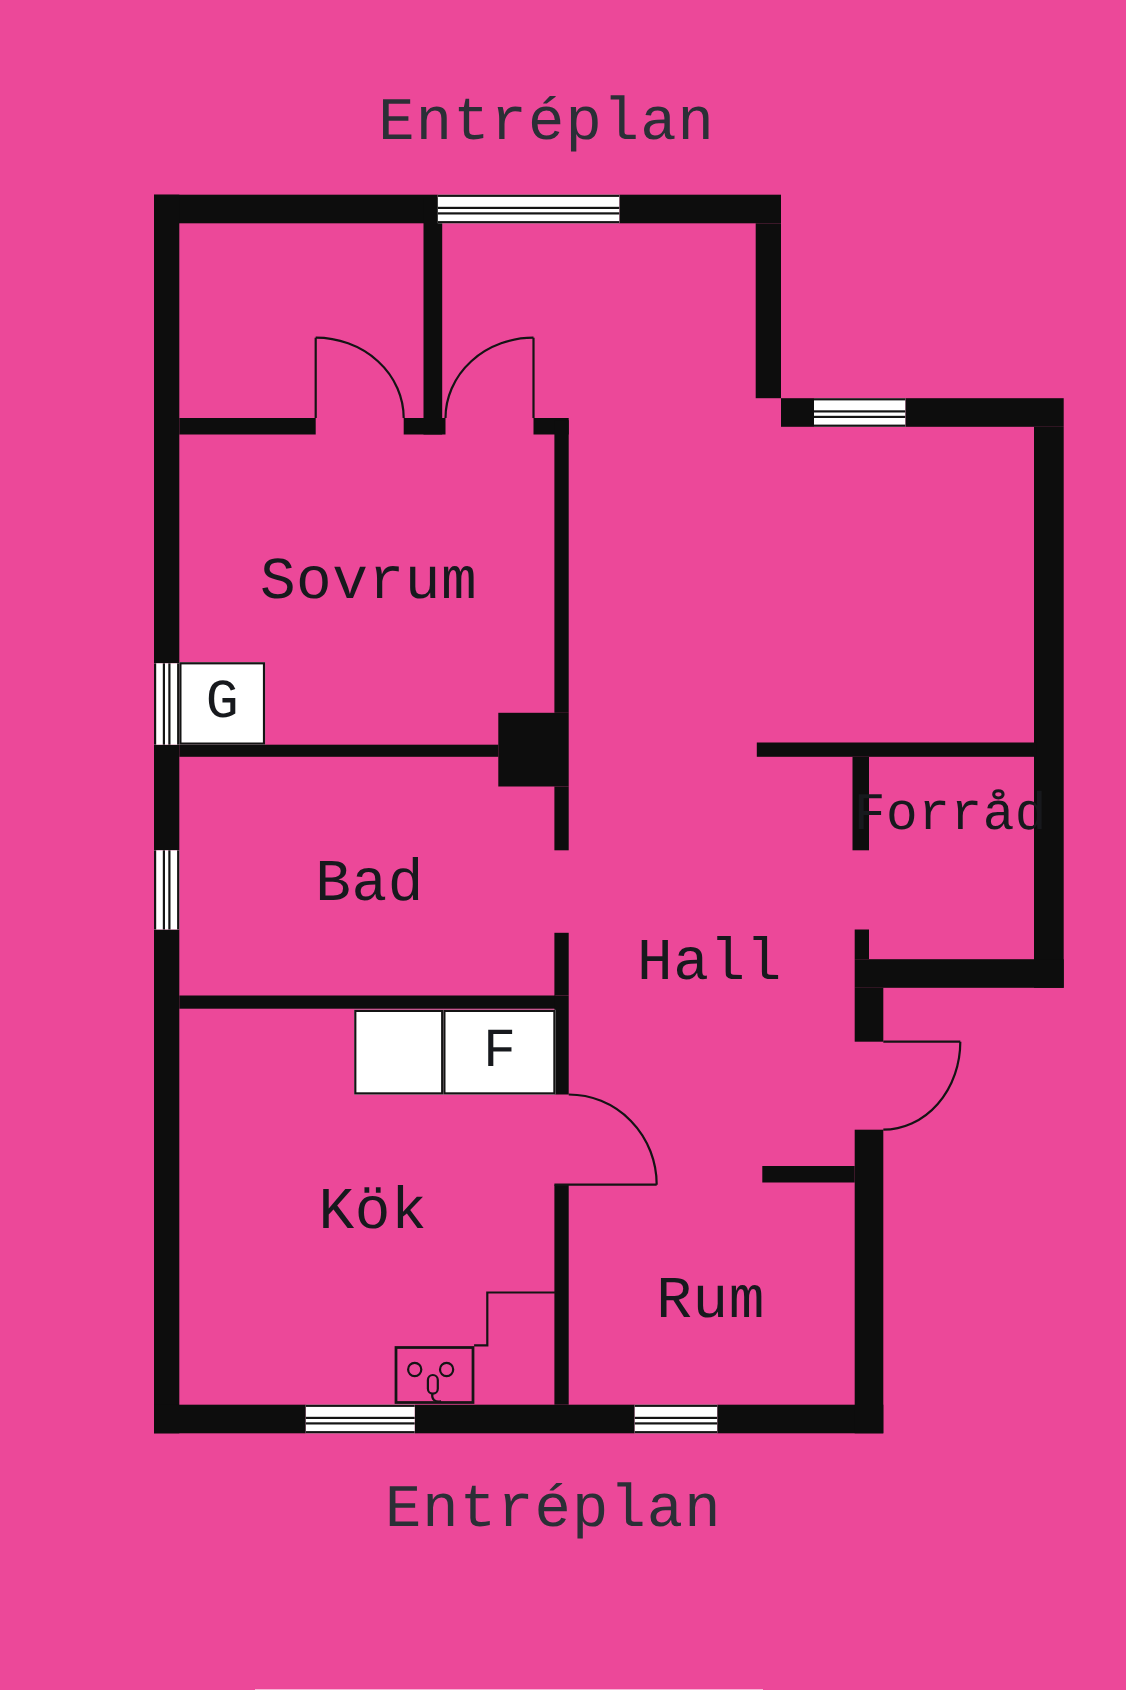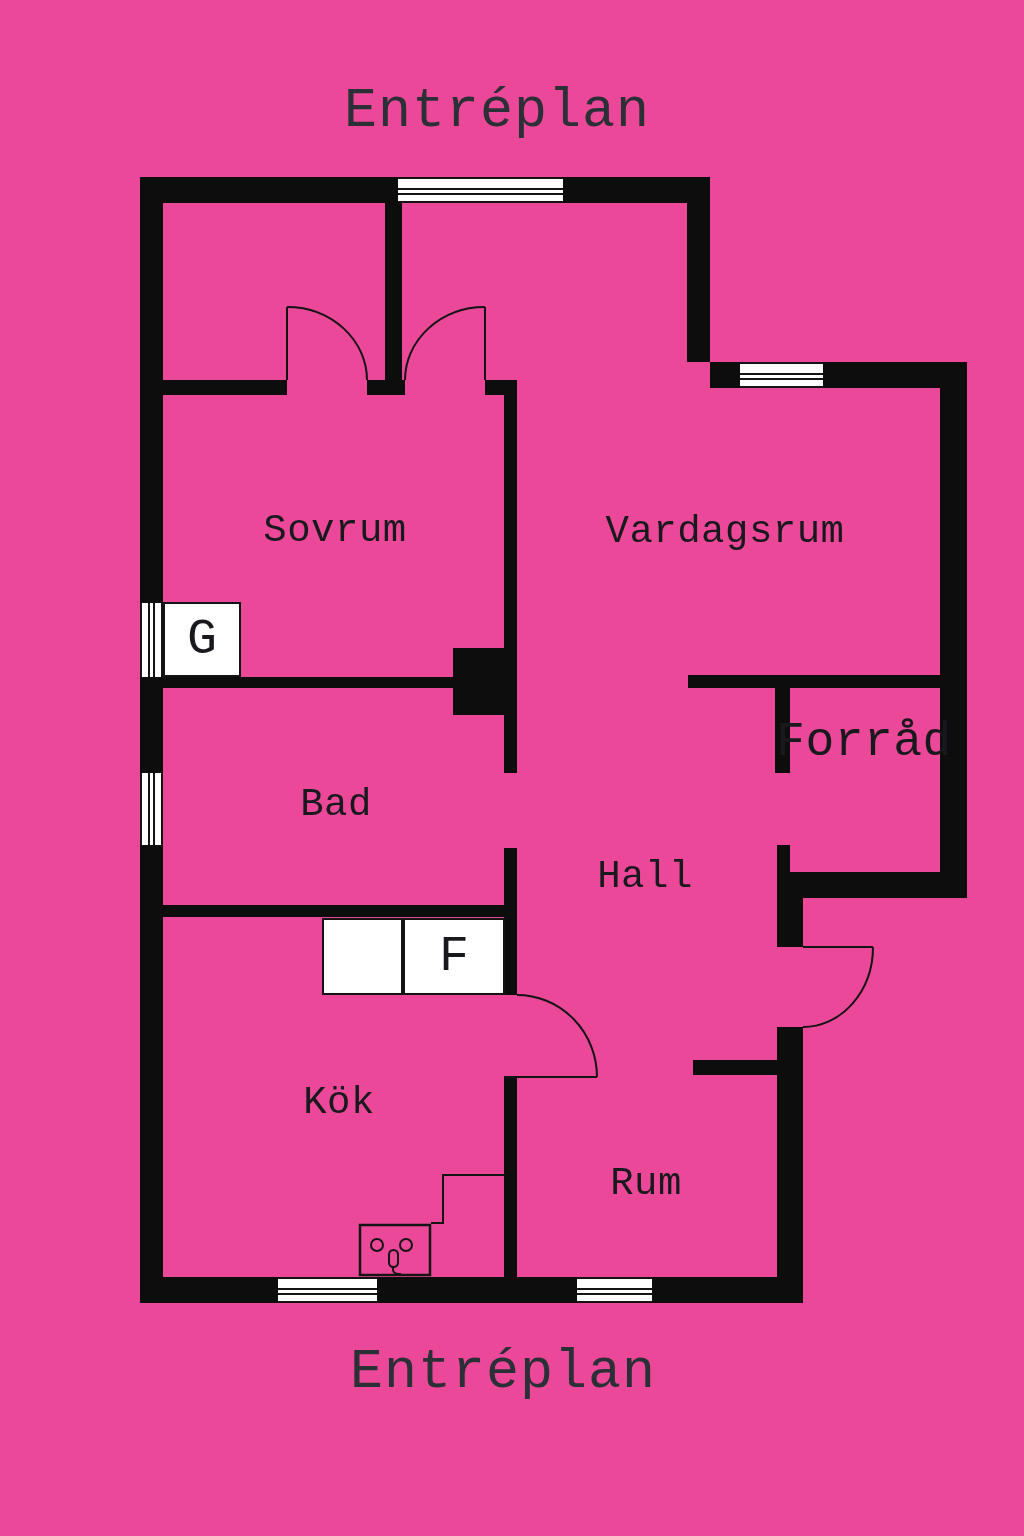--- a/index.html
+++ b/index.html
@@ -16,21 +16,21 @@
   .win-v i{position:absolute;top:0;bottom:0;width:2px;background:#141414;}
   .win-v i.l1{left:6px;} .win-v i.l2{left:11px;}
   .overlay{position:absolute;left:0;top:0;pointer-events:none;}
   .fixture{
     position:absolute;box-sizing:border-box;border:2px solid #141414;background:#ffffff;
     display:flex;align-items:center;justify-content:center;
     font-size:50px;color:#17191d;
   }
   .room-label{
     position:absolute;transform:translate(-50%,-50%);
-    font-size:39px;color:#17191d;white-space:nowrap;letter-spacing:.5px;line-height:1;
+    font-size:54px;color:#17191d;white-space:nowrap;letter-spacing:.5px;line-height:1;
   }
   .room-label.small{font-size:48px;}
   .title{
     position:absolute;transform:translateX(-50%);
     font-size:55px;color:#2b2f36;white-space:nowrap;letter-spacing:1px;line-height:1;
   }
 </style>
 </head>
 <body>
 
@@ -130,20 +130,19 @@
 
   <div class="fixture" style="left:163px;top:602px;width:78px;height:75px">
     <span>G</span>
   </div>
   <div class="fixture" style="left:322px;top:918px;width:81px;height:77px"></div>
   <div class="fixture" style="left:403px;top:918px;width:102px;height:77px">
     <span>F</span>
   </div>
 
   <div class="room-label" style="left:335px;top:531px">Sovrum</div>
-  <div class="room-label" style="left:725px;top:532px">Vardagsrum</div>
   <div class="room-label" style="left:336px;top:805px">Bad</div>
   <div class="room-label" style="left:645px;top:877px">Hall</div>
   <div class="room-label small" style="left:864px;top:742px">Forråd</div>
   <div class="room-label" style="left:339px;top:1103px">Kök</div>
   <div class="room-label" style="left:646px;top:1184px">Rum</div>
 
 </div>
 
 </body></html>

